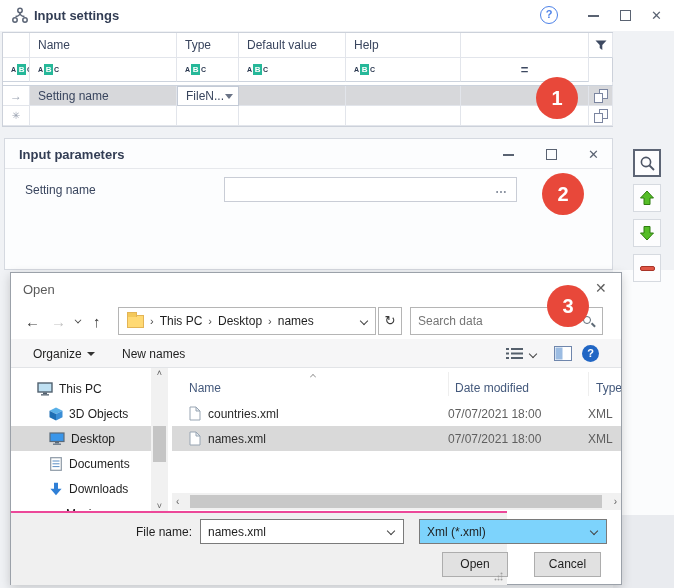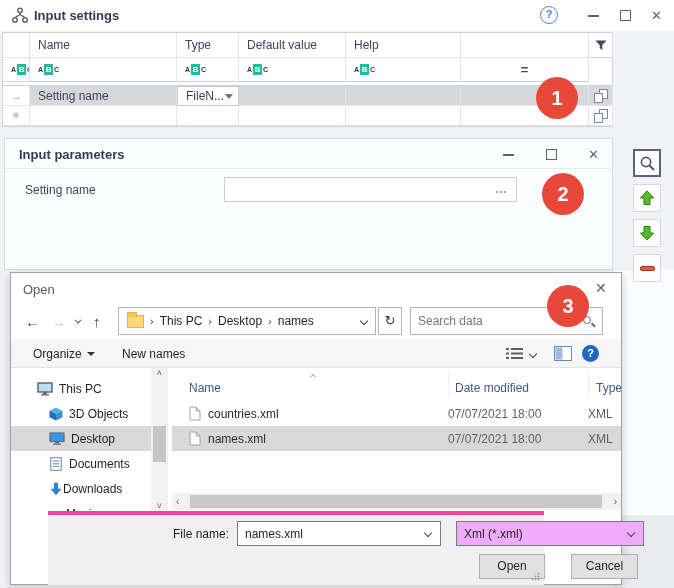--- a/index.html
+++ b/index.html
@@ -75,21 +75,21 @@
   .sb-item { position:absolute; left:0; width:140px; height:25px; display:flex; align-items:center; }
   .sb-item.selected { background:#d9d9d9; }
   .sb-scroll { position:absolute; left:140px; top:0; width:17px; height:143px; background:#f1f1f1; }
   .thumb-v { position:absolute; left:2px; width:13px; background:#c5c5c5; }
   .list-hdr { color:#44597c; }
   .file-row { position:absolute; left:4px; width:449px; height:25px; display:flex; align-items:center; }
   .file-row.selected { background:#d9d9d9; }
   .hscroll { position:absolute; left:4px; top:125px; width:449px; height:17px; background:#f1f1f1; }
   .hthumb { position:absolute; left:18px; top:2px; width:412px; height:13px; background:#c8c8c8; }
   .sarrow { color:#5f5f5f; font-size:10px; line-height:17px; }
-  .dlg-footer { left:0; top:238px; width:496px; height:74px; background:#f0f0f0; border-top:4px solid #ec4899;margin-left:37px; }
+  .dlg-footer { left:0; top:238px; width:496px; height:74px; background:#f0f0f0; border-top:2px solid #ec4899; }
   .combo { position:absolute; height:25px; background:#fff; border:1px solid #7a7a7a; }
   .combo .txt { position:absolute; left:7px; top:5px; color:#1f1f1f; }
   .combo .chev { position:absolute; right:9px; top:8px; }
   .dlg-btn { position:absolute; height:25px; background:#e1e1e1; border:1px solid #adadad; text-align:center; line-height:23px; color:#1f1f1f; }
   .grip { position:absolute; right:4px; bottom:4px; width:9px; height:9px; }
   .folder-ico { width:17px; height:13px; position:relative; background:#ffd973; border:1px solid #e3b455; }
   .folder-ico::before { content:""; position:absolute; left:-1px; top:-4px; width:8px; height:4px; background:#f3c85a; border:1px solid #e3b455; border-bottom:0; }
   .note { color:#2a7fd4; font-size:14px; font-weight:bold; }
   .blue-help { width:17px; height:17px; border-radius:50%; background:#2166c4; color:#fff; font-weight:bold; font-size:11px; text-align:center; line-height:17px; }
   .strip-white { left:613px; top:270px; width:61px; height:245px; background:#fbfcfd; }
@@ -326,21 +326,21 @@
           <line x1="2.5" y1="4" x2="9.5" y2="4" stroke="#5b8ec4" stroke-width="1"></line>
           <line x1="2.5" y1="6.8" x2="9.5" y2="6.8" stroke="#5b8ec4" stroke-width="1"></line>
           <line x1="2.5" y1="9.6" x2="9.5" y2="9.6" stroke="#5b8ec4" stroke-width="1"></line>
         </svg>
         <span style="margin-left:7px">Documents</span>
       </div>
       <div class="sb-item" style="top:108px">
         <svg style="margin-left:38px" width="14" height="14" viewBox="0 0 14 14">
           <path d="M5 0.8 h4 v6 h3.6 L7 13.2 1.4 6.8 H5 Z" fill="#2f7fd6"></path>
         </svg>
-        <span style="">Downloads</span>
+        <span style="margin-left:6px">Downloads</span>
       </div>
       <div class="sb-item" style="top:133px">
         <span class="note" style="margin-left:40px">♪</span>
         <span style="margin-left:8px">Music</span>
       </div>
 
       <div class="sb-scroll">
         <div style="position:absolute;left:0;top:0;width:17px;text-align:center;color:#5f5f5f;font-size:9px">˄</div>
         <div class="thumb-v" style="top:58px;height:36px"></div>
         <div style="position:absolute;left:0;bottom:0;width:17px;text-align:center;color:#5f5f5f;font-size:9px">˅</div>
@@ -380,21 +380,21 @@
         </div>
       </div>
     </div>
 
     <div class="abs dlg-footer">
       <span class="abs" style="left:125px;top:12px">File name:</span>
       <div class="combo" style="left:189px;top:6px;width:204px">
         <input type="text" style="position: absolute; left: 7px; top: 2px; width: 170px; height: 19px; border: 0px; outline: none; font: 12px &quot;Liberation Sans&quot;, sans-serif; color: rgb(31, 31, 31);" value="names.xml">
         <span class="chev"></span>
       </div>
-      <div class="combo" style="left:408px;top:6px;width:188px;background:#f0abfc">
+      <div class="combo" style="left:408px;top:6px;width:188px;background:#7dd3fc">
         <span class="txt">Xml (*.xml)</span>
         <span class="chev"></span>
       </div>
       <div class="dlg-btn" style="left:431px;top:39px;width:66px">Open</div>
       <div class="dlg-btn" style="left:523px;top:39px;width:67px">Cancel</div>
       <svg class="grip" width="9" height="9" viewBox="0 0 9 9">
         <circle cx="7.5" cy="1.5" r="1" fill="#a0a0a0"></circle>
           <circle cx="4.5" cy="4.5" r="1" fill="#a0a0a0"></circle>
         <circle cx="7.5" cy="4.5" r="1" fill="#a0a0a0"></circle>
           <circle cx="1.5" cy="7.5" r="1" fill="#a0a0a0"></circle>

